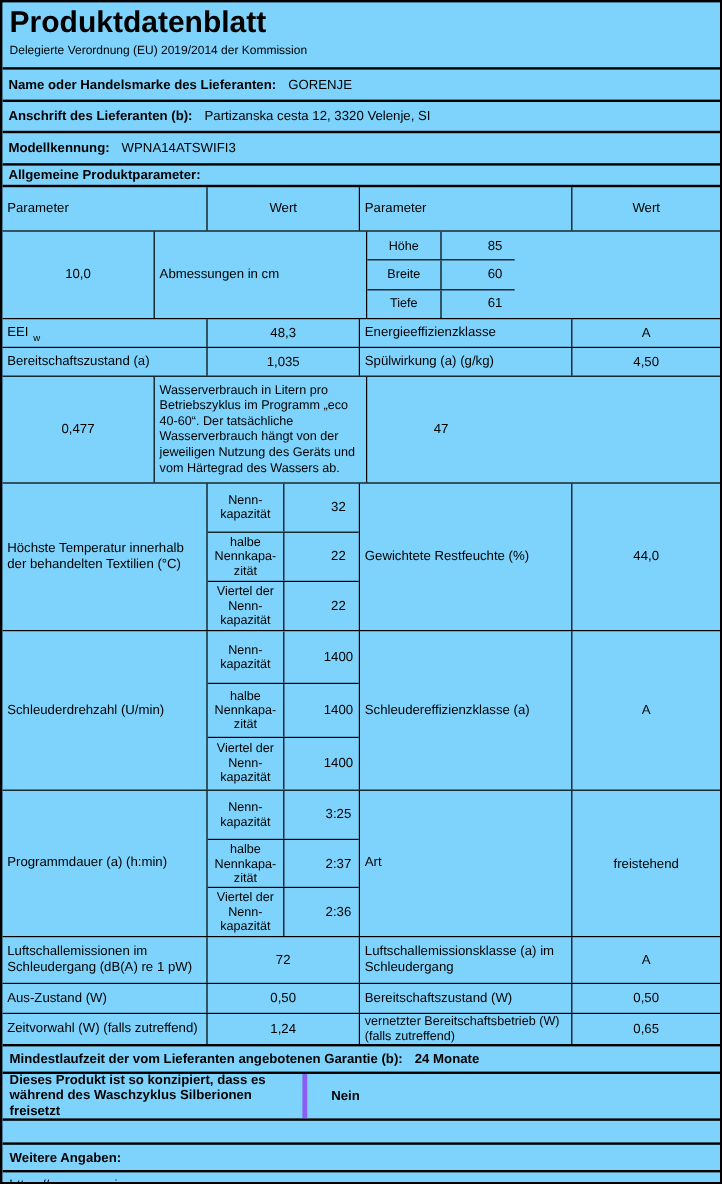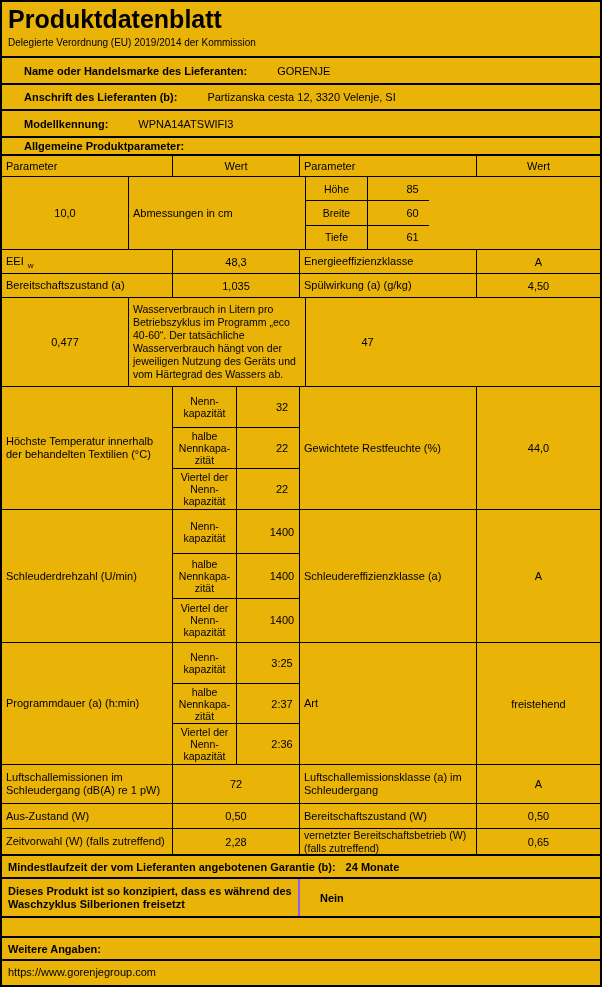--- a/index.html
+++ b/index.html
@@ -1,55 +1,55 @@
 <!DOCTYPE html>
 <html><head>
 <meta charset="utf-8">
 <style>
   html, body { margin: 0; padding: 0; background: #fff; }
   .page {
     width: 602px; height: 987px; box-sizing: border-box;
-    border: 2px solid #000; background: #eab308; color: #000;
+    border: 2px solid #000; background: #7dd3fc; color: #000;
     font-family: "Liberation Sans", sans-serif; font-size: 11px;
     overflow: hidden;
   }
   .sec { box-sizing: border-box; border-bottom: 2px solid #000; overflow: hidden; }
   .header-box { height: 56px; padding: 2px 6px 0 6px; }
   .title { font-size: 25px; font-weight: 700; line-height: 30px; }
   .subtitle { font-size: 10px; margin-top: 3px; }
-  .info-row { display: flex; align-items: center; padding: 0 22px; gap: 20px; }
+  .info-row { display: flex; align-items: center; padding: 0 5px; }
   .b { font-weight: 700; }
   .info-row .lbl { font-weight: 700; margin-right: 10px; white-space: nowrap; }
 
   
   .trow { display: flex; box-sizing: border-box; border-bottom: 1px solid #000; }
   .cell { box-sizing: border-box; border-right: 1px solid #000; display: flex; align-items: center; overflow: hidden; }
   .cell:last-child { border-right: none; }
   .c1 { width: 171px; } .c2 { width: 127px; } .c3 { width: 177px; } .c4 { width: 123px; }
   .param { padding: 2px 4px; line-height: 13px; }
   .longtext { font-size: 10.5px; line-height: 13px; }
   .val { justify-content: center; text-align: center; }
   .stack { flex-direction: column; align-items: stretch; padding: 0; }
   .srow { flex: 1 1 0; display: flex; border-bottom: 1px solid #000; box-sizing: border-box; min-height: 0; overflow: hidden; gap: 28px; }
   .srow:last-child { border-bottom: none; }
   .slabel { box-sizing: border-box; border-right: 1px solid #000; display: flex; align-items: center;
             justify-content: center; text-align: center; padding: 1px 2px; line-height: 12px; font-size: 10.5px; }
   .sval { flex: 1 1 auto; display: flex; align-items: center; justify-content: center; text-align: center; }
   .c2 .slabel { width: 64px; } .c4 .slabel { width: 62px; }
-  .rh-hdr { height: 21px; } .rh-cap { height: 73px; } .rh-24 { height: 24px; }
+  .rh-hdr { height: 37px; } .rh-cap { height: 73px; } .rh-24 { height: 24px; }
   .rh-energy { height: 89px; } .rh-temp { height: 123px; } .rh-spin { height: 133px; }
   .rh-dur { height: 122px; } .rh-noise { height: 39px; } .rh-off { height: 25px; justify-content: space-between; }
   .rh-delay { height: 27px; border-bottom-width: 2px; }
   .eei-sub { font-size: 8px; margin-left: 4px; margin-top: 7px; }
 
   
   .f-warranty { height: 23px; display: flex; align-items: center; padding: 0 6px; }
   .f-warranty .v { margin-left: 10px; font-weight: 700; text-align: right; }
   .f-silver { height: 39px; display: flex; padding: 0; align-items: stretch; }
-  .f-silver-left { width: 298px; box-sizing: border-box; border-right: 2px solid #8b5cf6;
+  .f-silver-left { width: 254px; box-sizing: border-box; border-right: 4px solid #8b5cf6;
                    font-weight: 700; padding: 2px 6px; display: flex; align-items: center; line-height: 13px; }
   .f-silver-right { flex: 1; font-weight: 700; padding: 2px 20px; display: flex; align-items: center; }
   .f-empty { height: 20px; }
   .f-more { height: 23px; display: flex; align-items: center; padding: 0 6px; font-weight: 700; }
   .f-url { height: 22px; display: flex; align-items: center; padding: 0 6px; border-bottom: none; }
   .f-url a { color: #000; text-decoration: none; }
 </style>
 </head>
 <body>
 
@@ -196,21 +196,21 @@
 
     <div class="trow rh-off">
       <div class="cell c1 param">Aus-Zustand (W)</div>
       <div class="cell c2 val">0,50</div>
       <div class="cell c3 param">Bereitschaftszustand (W)</div>
       <div class="cell c4 val">0,50</div>
     </div>
 
     <div class="trow rh-delay">
       <div class="cell c1 param">Zeitvorwahl (W) (falls zutreffend)</div>
-      <div class="cell c2 val">2,28</div>
+      <div class="cell c2 val">1,24</div>
       <div class="cell c3 param longtext">vernetzter Bereitschaftsbetrieb (W) (falls zutreffend)</div>
       <div class="cell c4 val">0,65</div>
     </div>
 
   </div>
 
   <div class="sec f-warranty">
     <span class="b">Mindestlaufzeit der vom Lieferanten angebotenen Garantie (b):</span>
     <span class="v">24 Monate</span>
   </div>

